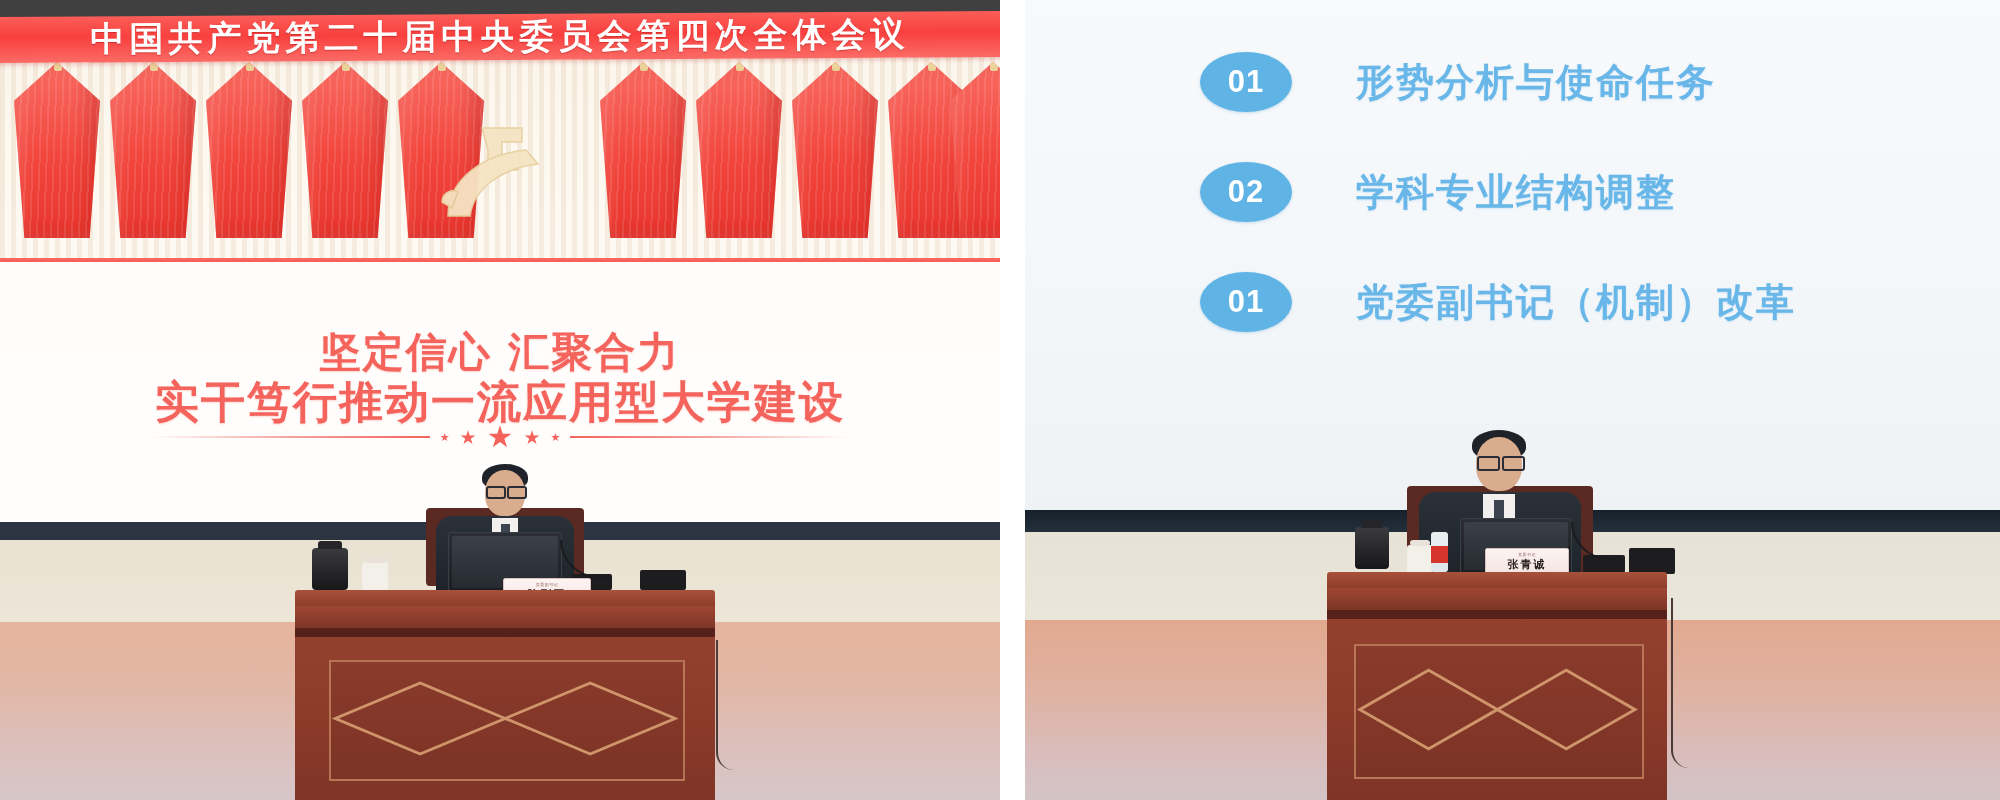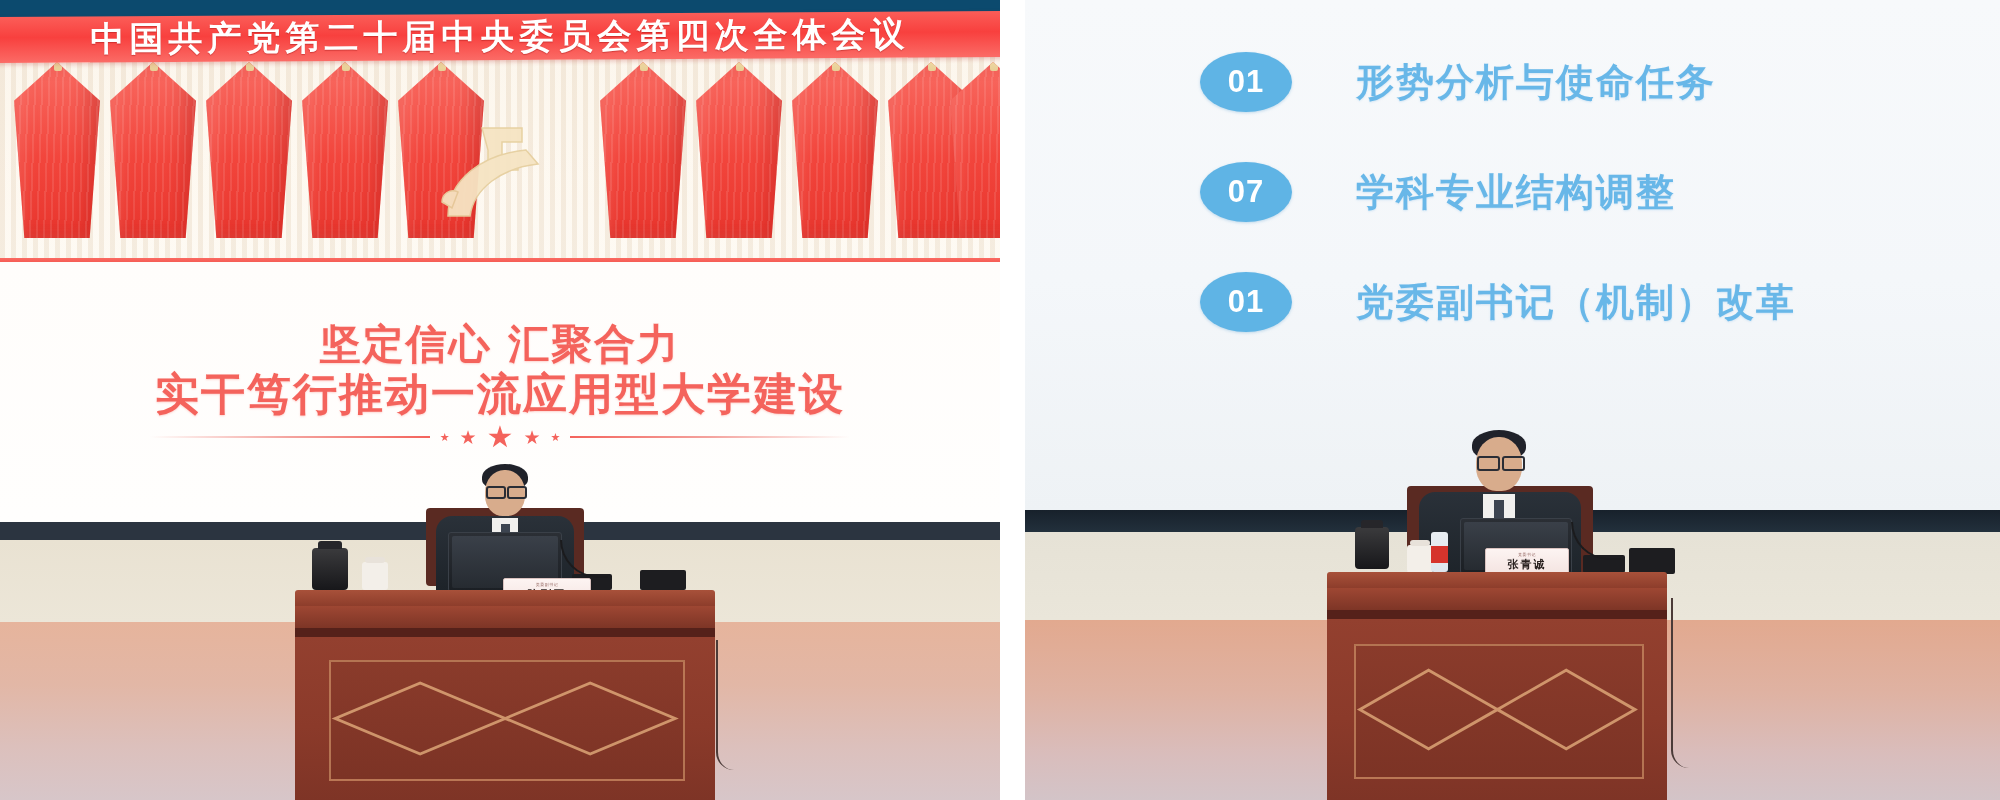--- a/index.html
+++ b/index.html
@@ -9,21 +9,21 @@
     font-family:"Liberation Sans","DejaVu Sans",sans-serif;
   }
   .stage{position:relative;width:2000px;height:800px;background:#ffffff;display:flex;}
 
   
   .photo{position:relative;overflow:hidden;background:#fff;}
   .photo-left{width:1000px;height:800px;}
   .photo-right{width:975px;height:800px;margin-left:25px;}
 
   
-  .lp-screen{position:absolute;left:0;top:0;width:1000px;height:522px;background:#0c4a6e;}
+  .lp-screen{position:absolute;left:0;top:0;width:1000px;height:522px;background:#404040;}
   .lp-banner{
     position:absolute;left:-10px;top:14px;width:1020px;height:46px;
     background:linear-gradient(180deg,#fb5d58 0%,#f8403e 45%,#fb6b66 100%);
     box-shadow:0 2px 4px rgba(180,40,40,.25);
     display:flex;align-items:center;justify-content:center;
     transform:rotate(-0.35deg);
   }
   .lp-banner-text{
     color:#ffffff;font-weight:bold;font-size:34px;letter-spacing:5px;
     white-space:nowrap;text-shadow:0 1px 1px rgba(160,20,20,.45);
@@ -53,21 +53,21 @@
     background:repeating-linear-gradient(92deg,rgba(255,255,255,.10) 0 2px,rgba(0,0,0,0) 2px 7px);}
   .lp-lowerwall{
     position:absolute;left:0;top:262px;width:1000px;height:260px;
     background:linear-gradient(180deg,#fffdfb 0%,#fffefd 100%);
   }
   .lp-rule{
     position:absolute;left:0;top:258px;width:1000px;height:7px;
     background:linear-gradient(180deg,#fa6a62,#f2534b);
   }
   .lp-title{
-    position:absolute;left:0;top:320px;width:1000px;text-align:center;
+    position:absolute;left:0;top:328px;width:1000px;text-align:center;
     color:#f4635c;font-weight:bold;line-height:1.18;letter-spacing:2px;
     font-family:"DejaVu Sans","Liberation Sans",sans-serif;
     text-shadow:0 1px 2px rgba(250,120,110,.30);
   }
   .lp-title .l1{font-size:41px;display:block;}
   .lp-title .l2{font-size:44px;display:block;}
   .lp-divider{
     position:absolute;left:150px;top:424px;width:700px;height:26px;
     display:flex;align-items:center;justify-content:center;gap:10px;
   }
@@ -289,21 +289,21 @@
 
     <div class="rp-screen">
       <div class="rp-agenda">
 
         <div class="agenda-row">
           <div class="agenda-badge">01</div>
           <div class="agenda-label">形势分析与使命任务</div>
         </div>
 
         <div class="agenda-row">
-          <div class="agenda-badge">07</div>
+          <div class="agenda-badge">02</div>
           <div class="agenda-label">学科专业结构调整</div>
         </div>
 
         <div class="agenda-row">
           <div class="agenda-badge">01</div>
           <div class="agenda-label">党委副书记（机制）改革</div>
         </div>
 
       </div>
     </div>

